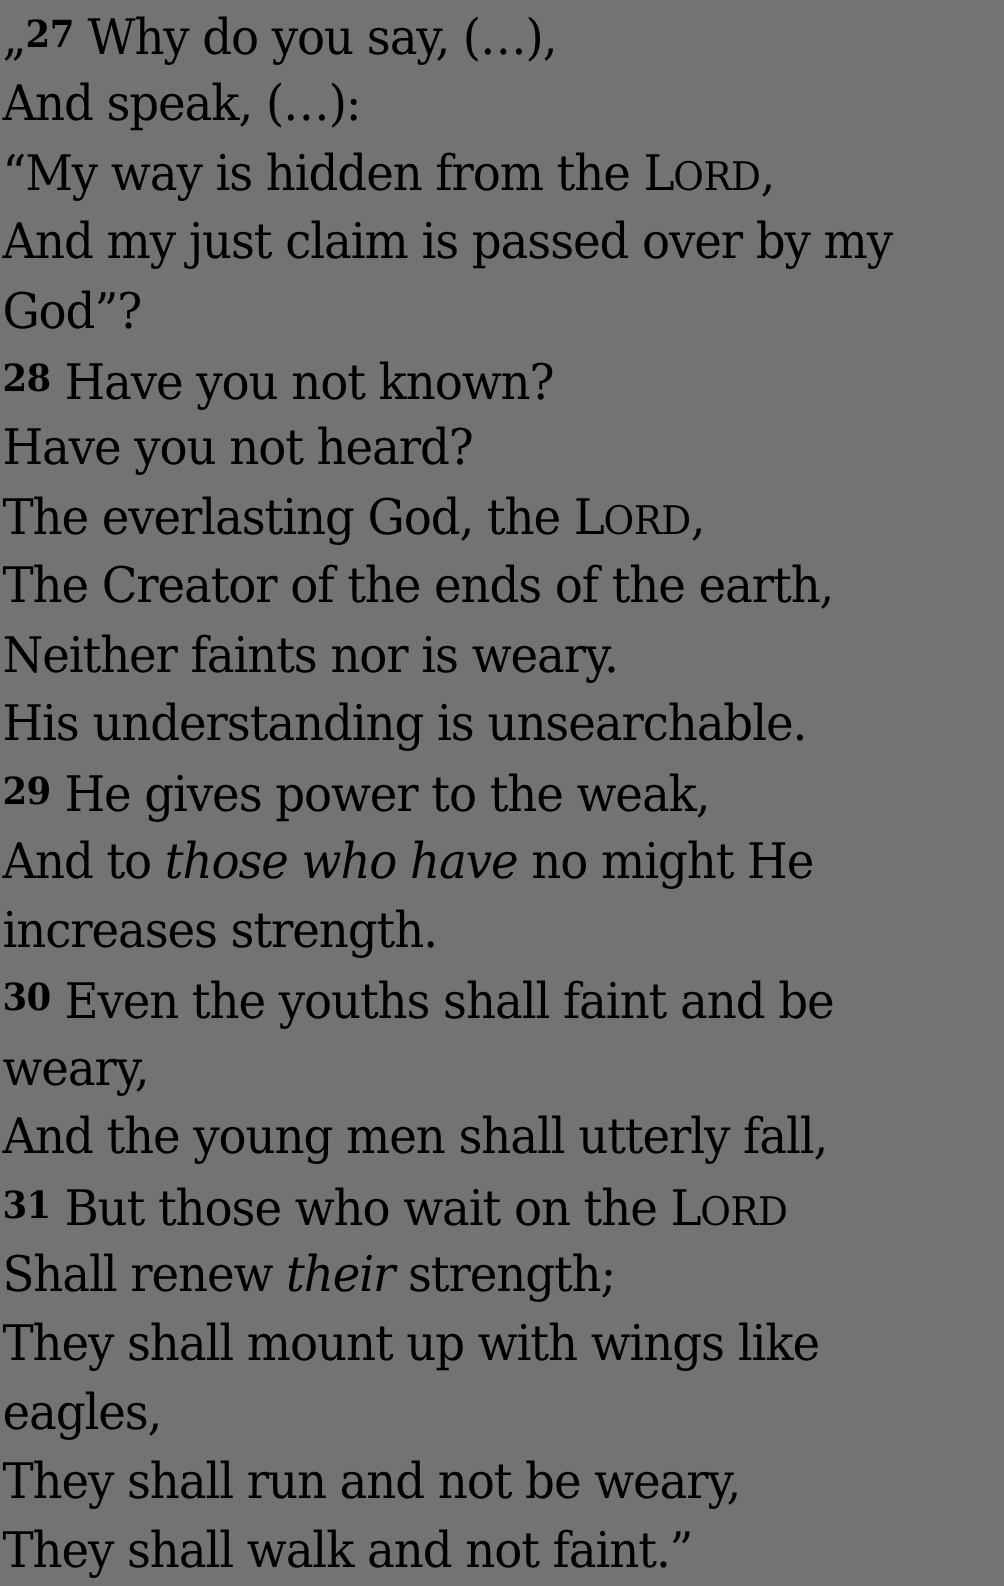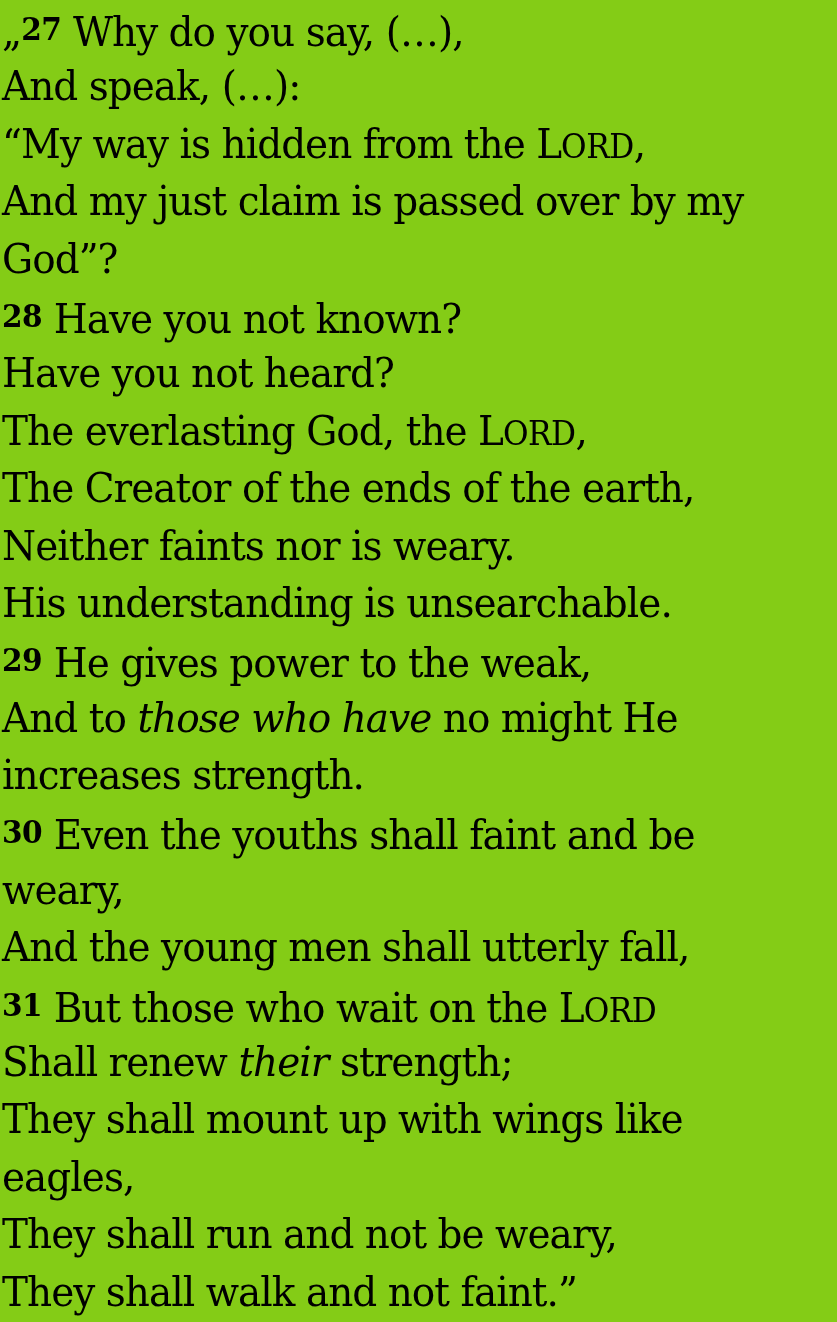--- a/index.html
+++ b/index.html
@@ -3,21 +3,21 @@
 <meta charset="utf-8">
 <style>
   html, body {
     margin: 0;
     padding: 0;
     background: #ffffff;
   }
   #page {
     width: 837px;
     height: 1322px;
-    background: #84cc16;
+    background: #737373;
     overflow: hidden;
     box-sizing: border-box;
   }
   #passage {
     width: 837px;
     height: 1322px;
     box-sizing: border-box;
     padding: 1px 0 0 2px;
     font-family: "DejaVu Serif", serif;
     font-size: 41px;

